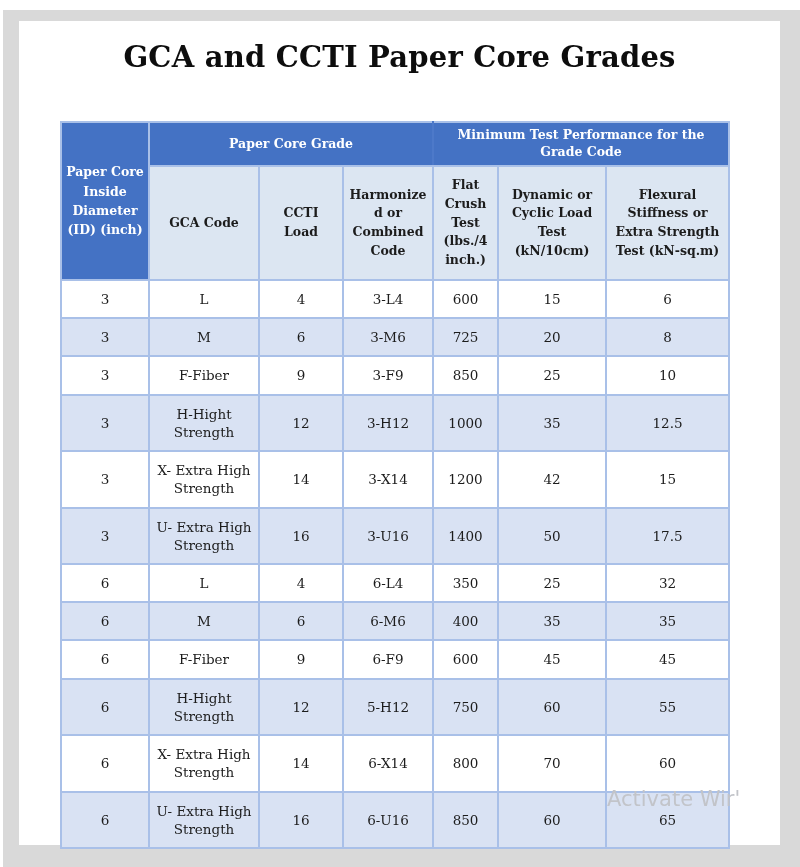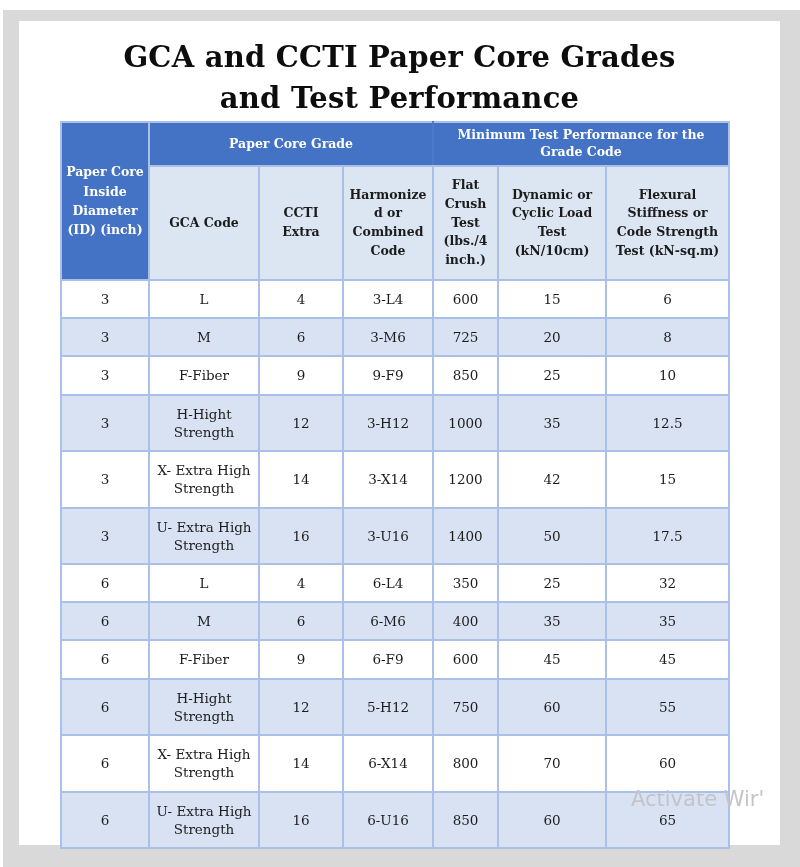--- a/index.html
+++ b/index.html
@@ -41,63 +41,62 @@
   }
   .grades tbody td {
     background:#ffffff; color:#1c1c1c; font-size:13.5px;
     padding:9px 4px; line-height:1.35;
   }
   .grades tbody tr:nth-child(even) td { background:#d9e2f3; }
 
   .watermark {
     position:absolute; left:607px; top:787px;
     font-family:"DejaVu Sans", sans-serif; font-size:21px;
-    color:#c2c4c9; white-space:nowrap;padding-left:24px;
+    color:#c2c4c9; white-space:nowrap;
   }
   .brand {
     position:absolute; right:28px; top:809px;
     font-size:28px; font-weight:bold; color:#8f8f8f; letter-spacing:0.3px;
     white-space:nowrap;
   }
 </style>
 </head>
 <body>
 
 <div class="page">
   <div class="frame"></div>
 
   <div class="card">
     <h1 class="title">
       <span>GCA and CCTI Paper Core Grades</span>
-      <span>and Test Performance</span>
     </h1>
 
     <table class="grades">
       <colgroup>
         <col style="width:88px">
           <col style="width:110px">
           <col style="width:84px">
         <col style="width:90px">
           <col style="width:65px">
           <col style="width:108px">
         <col style="width:123px">
       </colgroup>
       <thead>
         <tr>
           <th class="corner" rowspan="2">Paper Core Inside Diameter (ID) (inch)</th>
           <th class="group gleft" colspan="3">Paper Core Grade</th>
           <th class="group gright" colspan="3">Minimum Test Performance for the Grade Code</th>
         </tr>
         <tr>
           <th class="sub">GCA Code</th>
-          <th class="sub">CCTI Extra</th>
+          <th class="sub">CCTI Load</th>
           <th class="sub">Harmonized or Combined Code</th>
           <th class="sub">Flat Crush Test (lbs./4 inch.)</th>
           <th class="sub">Dynamic or Cyclic Load Test (kN/10cm)</th>
-          <th class="sub">Flexural Stiffness or Code Strength Test (kN-sq.m)</th>
+          <th class="sub">Flexural Stiffness or Extra Strength Test (kN-sq.m)</th>
         </tr>
       </thead>
       <tbody>
           <tr>
             <td>3</td>
             <td>L</td>
             <td>4</td>
             <td>3-L4</td>
             <td>600</td>
             <td>15</td>
@@ -109,21 +108,21 @@
             <td>6</td>
             <td>3-M6</td>
             <td>725</td>
             <td>20</td>
             <td>8</td>
           </tr>
           <tr>
             <td>3</td>
             <td>F-Fiber</td>
             <td>9</td>
-            <td>9-F9</td>
+            <td>3-F9</td>
             <td>850</td>
             <td>25</td>
             <td>10</td>
           </tr>
           <tr>
             <td>3</td>
             <td>H-Hight Strength</td>
             <td>12</td>
             <td>3-H12</td>
             <td>1000</td>

